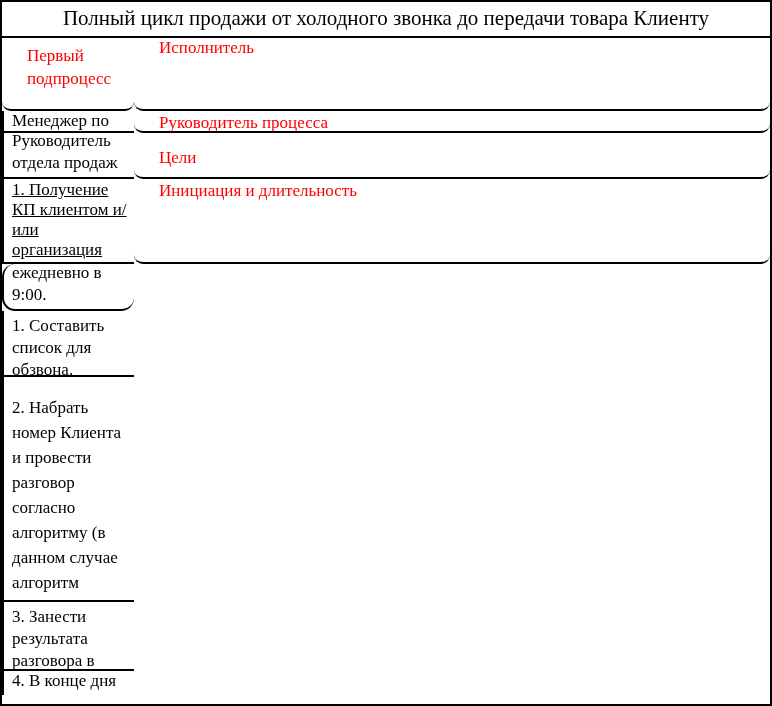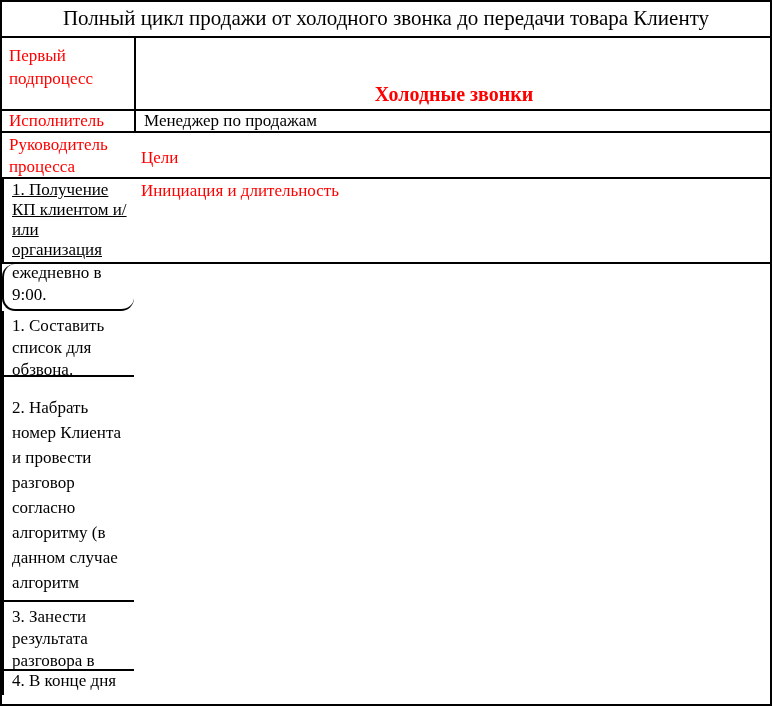--- a/index.html
+++ b/index.html
@@ -21,21 +21,21 @@
     grid-template-rows: 73px 22px 46px 85px 47px 384px;
     height: 657px;
   }
   .cell {
     box-sizing: border-box; overflow: hidden;
     white-space: pre-line;
     font-size: 17px; line-height: 22px;
     padding: 1px 6px 1px 8px;
   }
   .bb  { border-bottom: 2px solid #000000; }
-  .lbl { color: #ff0000; padding-left: 7px; padding-right: 3px; }
+  .lbl { color: #ff0000; padding-left: 25px; padding-right: 3px; border-radius: 9px; }
   .val { border-left: 2px solid #000000; }
   .flex-b { display: flex; flex-direction: column; justify-content: flex-end; }
 
   
   .subproc-lbl { padding-top: 6px; line-height: 23px; }
   .subproc-val { text-align: center; font-weight: bold; font-size: 20px;
                  line-height: 24px; color: #ff0000; padding-bottom: 3px; }
   .exec-lbl, .exec-val { line-height: 19px; padding-top: 0; }
   .owner-lbl { padding-top: 1px; }
   .owner-val { padding-bottom: 3px; }
@@ -57,26 +57,26 @@
 </head>
 <body>
 
 <div class="sheet">
 
   <div class="title-row">Полный цикл продажи от холодного звонка до передачи товара Клиенту</div>
 
   <div class="grid">
 
     <div class="cell lbl bb subproc-lbl">Первый подпроцесс</div>
-    <div class="cell val bb flex-b subproc-val">Холодные звонки</div>
 
     <div class="cell lbl bb exec-lbl">Исполнитель</div>
     <div class="cell val bb exec-val">Менеджер по продажам</div>
 
     <div class="cell lbl bb owner-lbl">Руководитель процесса</div>
+    <div class="cell val bb flex-b owner-val">Руководитель отдела продаж</div>
 
     <div class="cell lbl bb flex-b goals-lbl">Цели</div>
     <div class="cell val bb goals-val">1. Получение КП клиентом и/или организация встречи с Клиентом для
 более детальных переговоров.
 2. Получение заявок от Клиента.
 3. Отделение нецелевых Клиентов, находящихся в базе.</div>
 
     <div class="cell lbl bb init-lbl">Инициация и длительность</div>
     <div class="cell val bb flex-b init-val">Процесс инициируется менеджером по продажам ежедневно в 9:00.</div>
 

